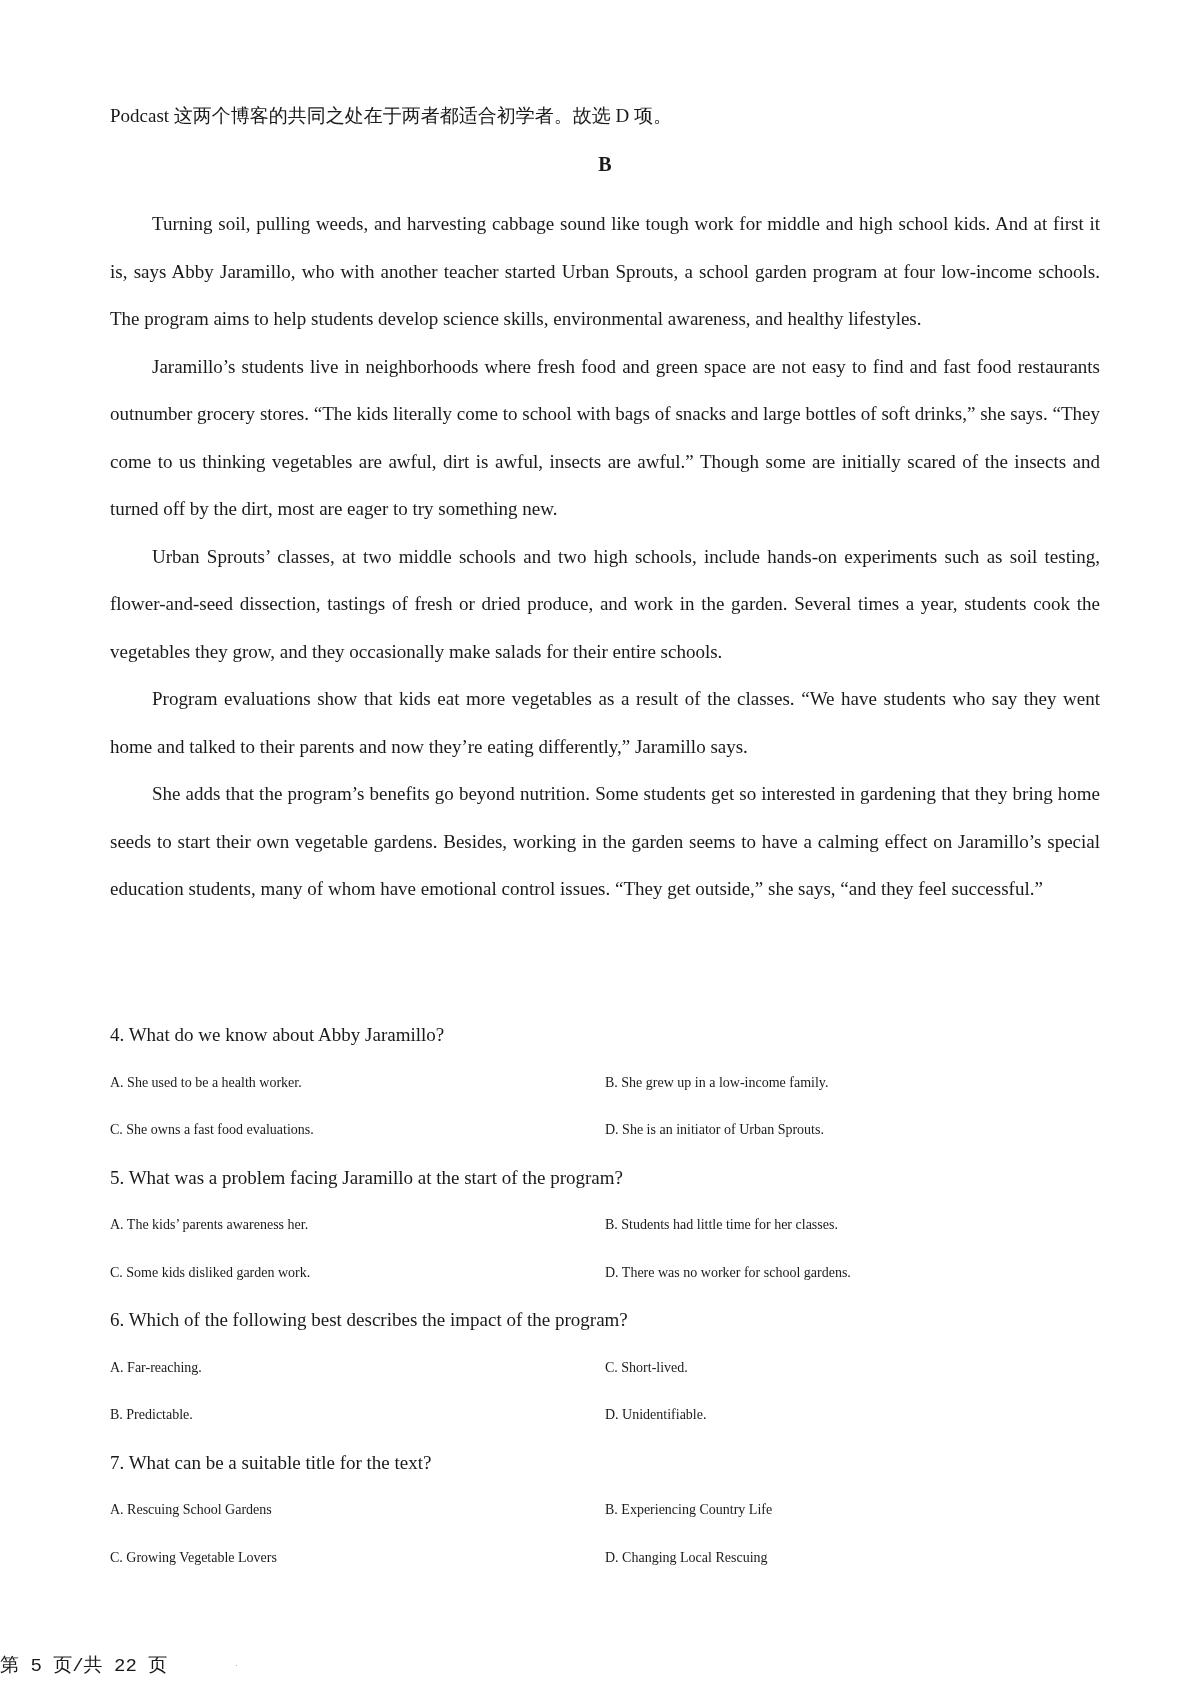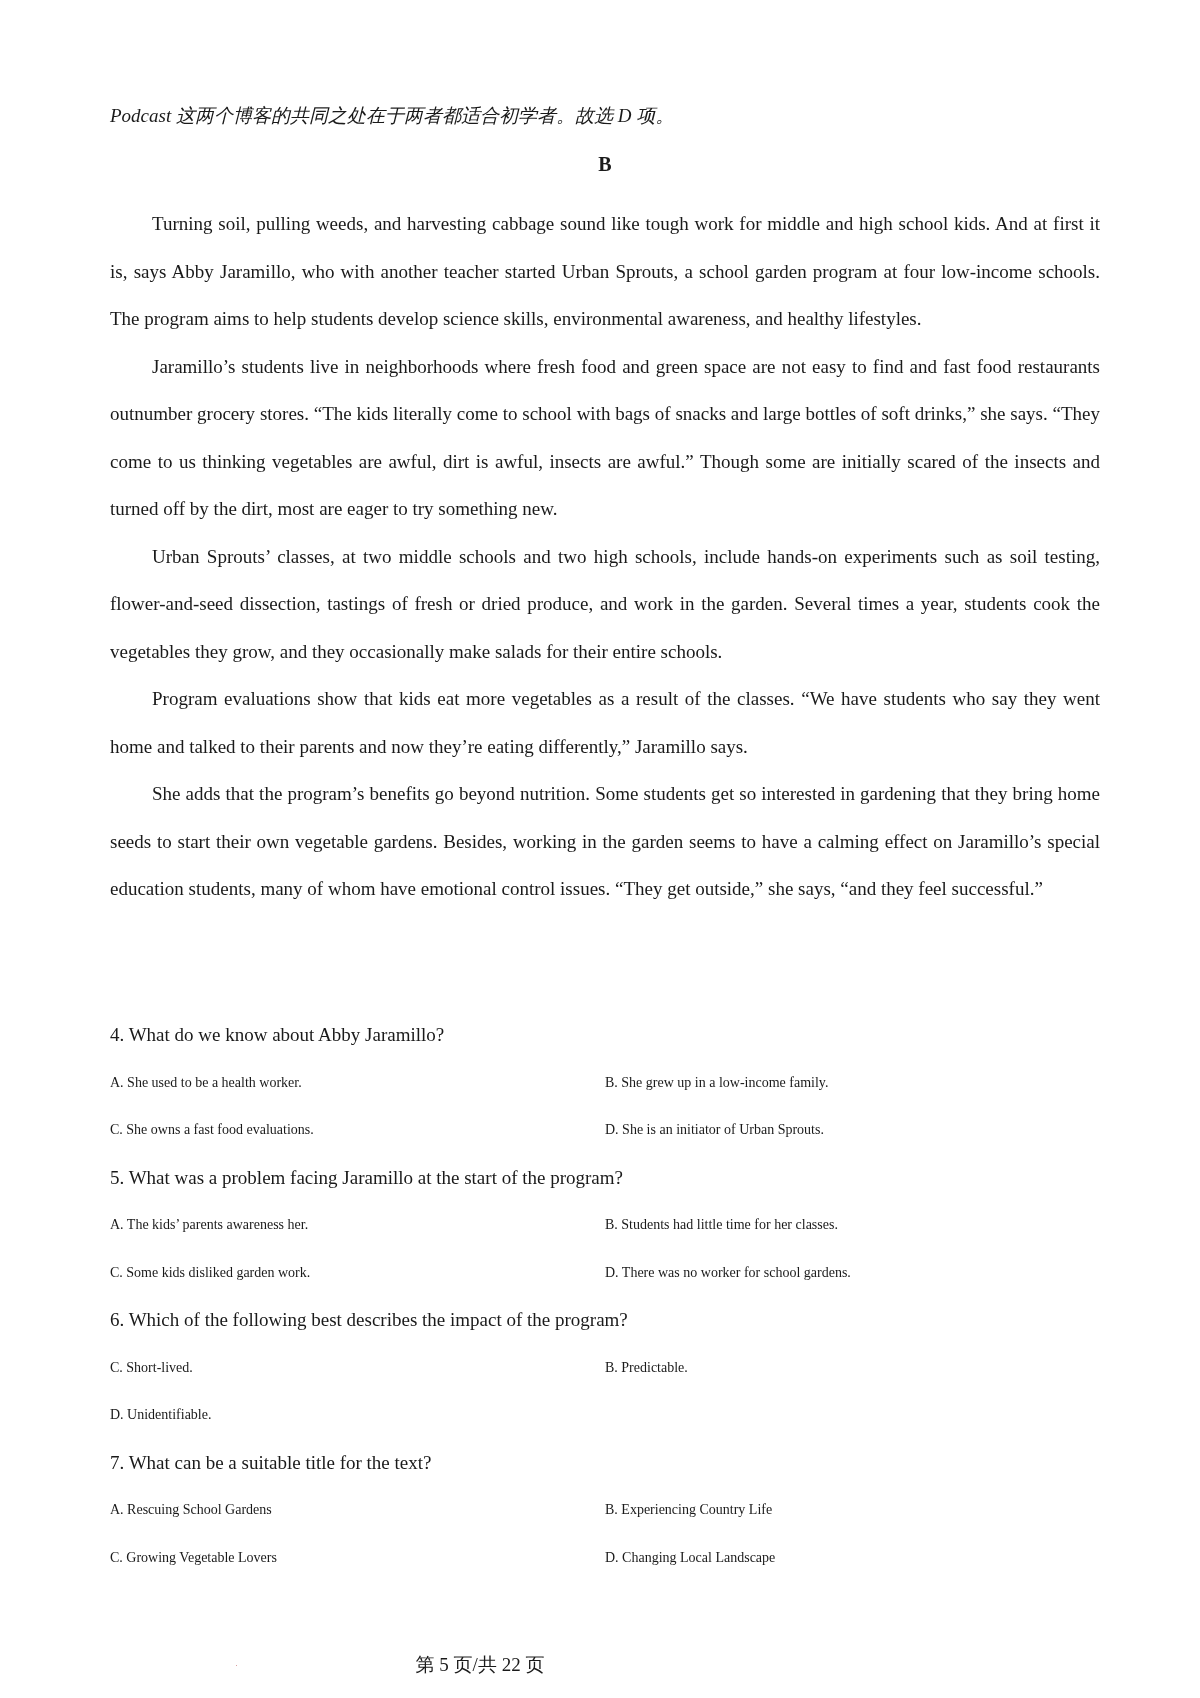--- a/index.html
+++ b/index.html
@@ -1,31 +1,31 @@
 <!DOCTYPE html>
 <html><head>
 <meta charset="utf-8">
 <style>
   html, body { margin: 0; padding: 0; background: #ffffff; }
   body { width: 1200px; height: 1698px; position: relative; overflow: hidden;
          font-family: "Liberation Serif", "DejaVu Serif", serif; color: #1a1a1a; }
   .page { position: absolute; left: 110px; top: 0; width: 990px; }
   .line { font-size: 19px; line-height: 47.5px; white-space: nowrap; }
-  .intro { position: absolute; top: 92px; left: 0; font-style: italic; }
+  .intro { position: absolute; top: 92px; left: 0; }
   .section { position: absolute; top: 141px; left: 0; width: 990px; text-align: center;
              font-weight: bold; font-size: 20px; line-height: 47.5px; }
   .passage { position: absolute; top: 200px; left: 0; width: 990px; }
   .para { margin: 0; font-size: 19px; line-height: 47.5px; text-align: justify;
           text-align-last: left; text-indent: 42px; }
   .questions { position: absolute; top: 1011px; left: 0; width: 990px; }
   .q { font-size: 19px; line-height: 47.5px; }
   .opts { display: flex; flex-wrap: wrap; }
   .opt { width: 495px; font-size: 14px; line-height: 47.5px; cursor: pointer; }
-  .footer { position: absolute; top: 1652px; left: 0; width: 960px; text-align: center;
-            font-size: 19px; }
+  .footer { position: absolute; top: 1652px; left: 0; width: 960px; text-align: left;
+            font-size: 19px; font-family: Liberation Mono, monospace; }
   .dot { position: absolute; left: 236px; top: 1665px; width: 1px; height: 1px; background: #d8a0a0; }
 </style>
 </head>
 <body>
 
 <div class="page">
   <div class="line intro">Podcast 这两个博客的共同之处在于两者都适合初学者。故选 D 项。</div>
   <div class="section">B</div>
 
   <div class="passage">
@@ -51,31 +51,32 @@
       <div class="opts">
         <div class="opt">A. The kids’ parents awareness her.</div>
         <div class="opt">B. Students had little time for her classes.</div>
         <div class="opt">C. Some kids disliked garden work.</div>
         <div class="opt">D. There was no worker for school gardens.</div>
       </div>
     </div>
     <div>
       <div class="q">6. Which of the following best describes the impact of the program?</div>
       <div class="opts">
+        <div class="opt">A. Far-reaching.</div>
         <div class="opt">C. Short-lived.</div>
         <div class="opt">B. Predictable.</div>
         <div class="opt">D. Unidentifiable.</div>
       </div>
     </div>
     <div>
       <div class="q">7. What can be a suitable title for the text?</div>
       <div class="opts">
         <div class="opt">A. Rescuing School Gardens</div>
         <div class="opt">B. Experiencing Country Life</div>
         <div class="opt">C. Growing Vegetable Lovers</div>
-        <div class="opt">D. Changing Local Landscape</div>
+        <div class="opt">D. Changing Local Rescuing</div>
       </div>
     </div>
   </div>
 </div>
 
 <div class="dot"></div>
 <div class="footer">第 5 页/共 22 页</div>
 
 </body></html>

